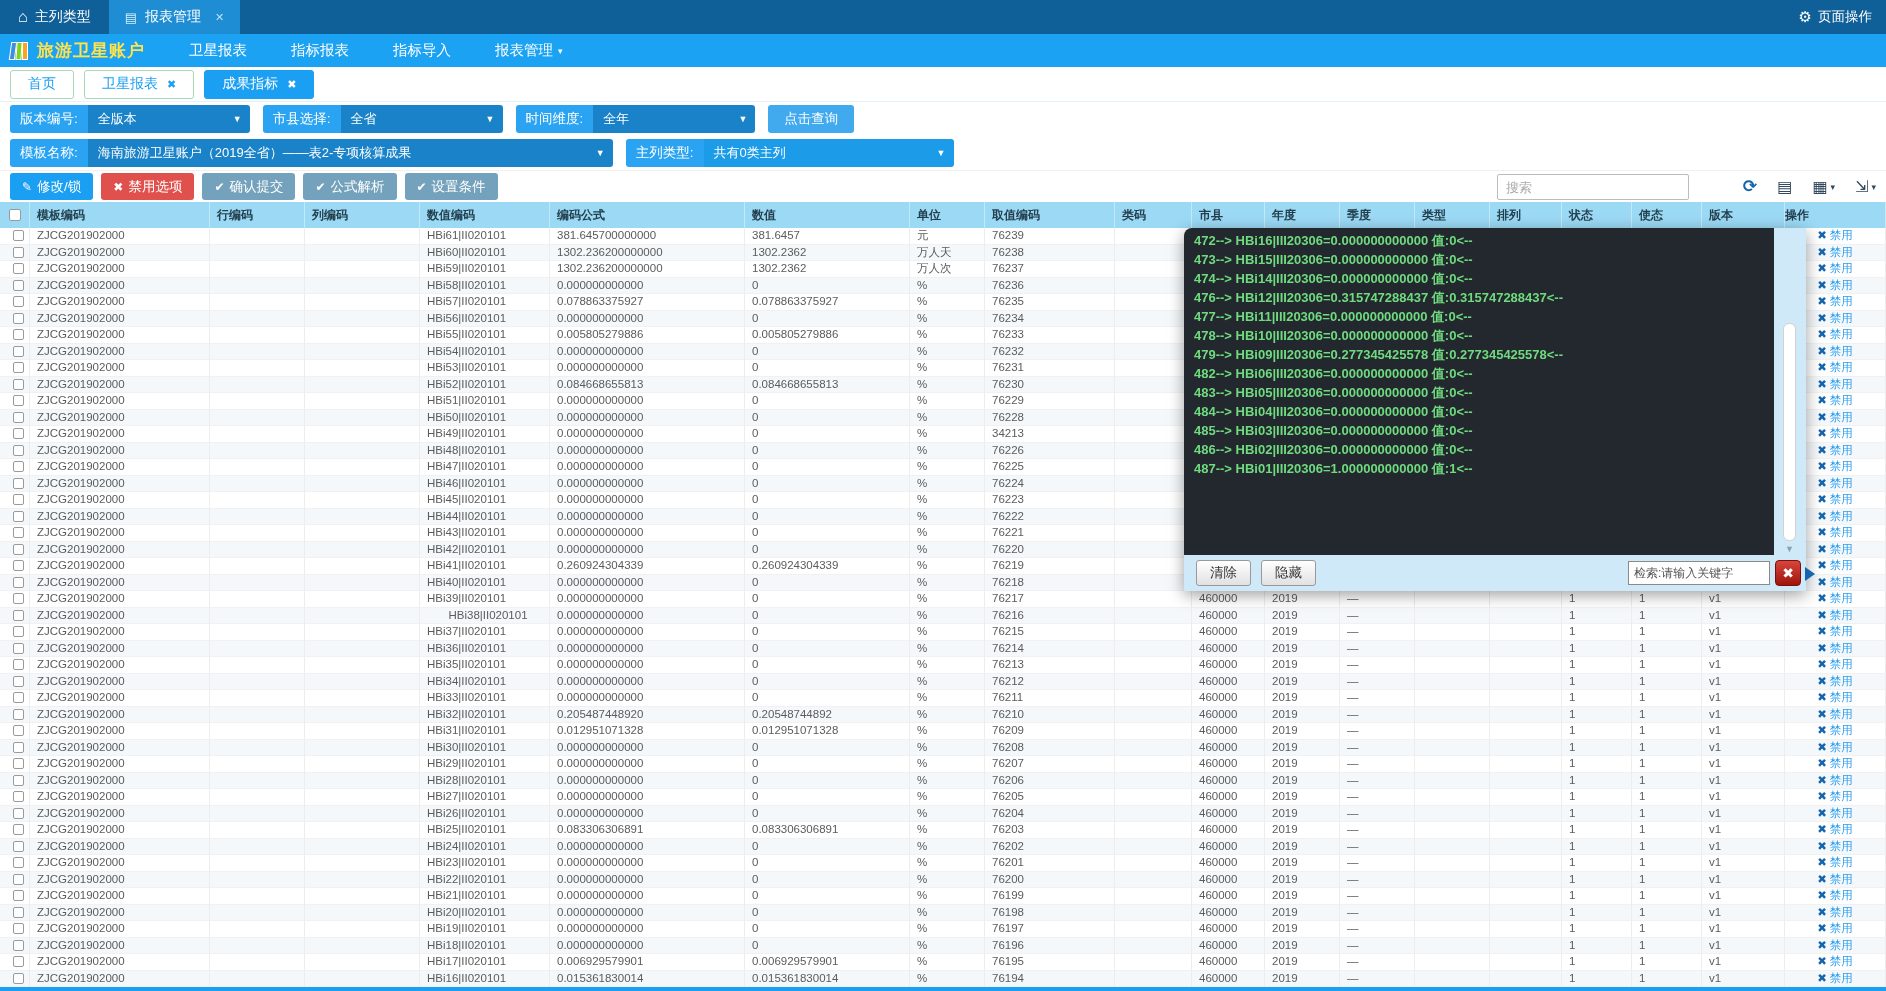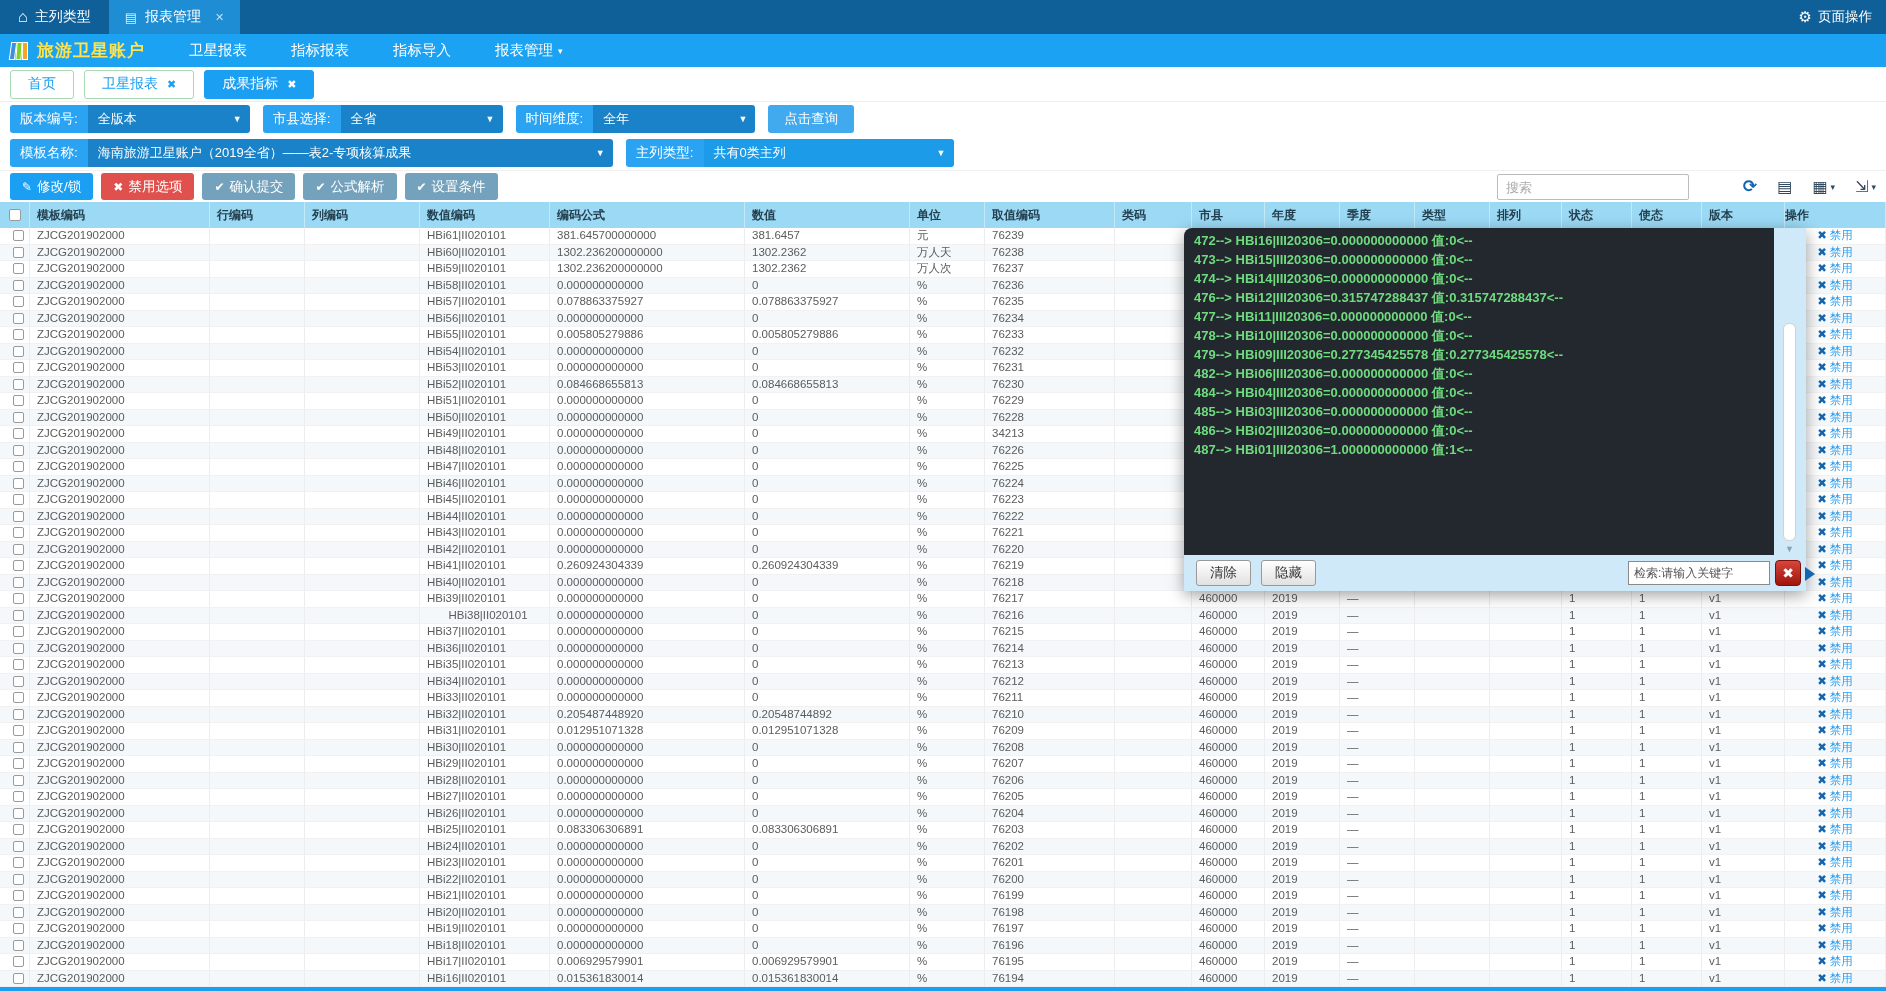--- a/index.html
+++ b/index.html
@@ -1526,20 +1526,21 @@
   <div class="console">
     <div class="cdark" id="console-lines">
         <div class="cline">472--&gt; HBi16|III20306=0.000000000000 值:0&lt;--</div>
         <div class="cline">473--&gt; HBi15|III20306=0.000000000000 值:0&lt;--</div>
         <div class="cline">474--&gt; HBi14|III20306=0.000000000000 值:0&lt;--</div>
         <div class="cline">476--&gt; HBi12|III20306=0.315747288437 值:0.315747288437&lt;--</div>
         <div class="cline">477--&gt; HBi11|III20306=0.000000000000 值:0&lt;--</div>
         <div class="cline">478--&gt; HBi10|III20306=0.000000000000 值:0&lt;--</div>
         <div class="cline">479--&gt; HBi09|III20306=0.277345425578 值:0.277345425578&lt;--</div>
         <div class="cline">482--&gt; HBi06|III20306=0.000000000000 值:0&lt;--</div>
+        <div class="cline">483--&gt; HBi05|III20306=0.000000000000 值:0&lt;--</div>
         <div class="cline">484--&gt; HBi04|III20306=0.000000000000 值:0&lt;--</div>
         <div class="cline">485--&gt; HBi03|III20306=0.000000000000 值:0&lt;--</div>
         <div class="cline">486--&gt; HBi02|III20306=0.000000000000 值:0&lt;--</div>
         <div class="cline">487--&gt; HBi01|III20306=1.000000000000 值:1&lt;--</div>
       </div>
     <div class="cthumb"></div>
     <div class="carrow">▼</div>
     <div class="cstrip">
       <span class="cbtn">清除</span>
       <span class="cbtn">隐藏</span>

